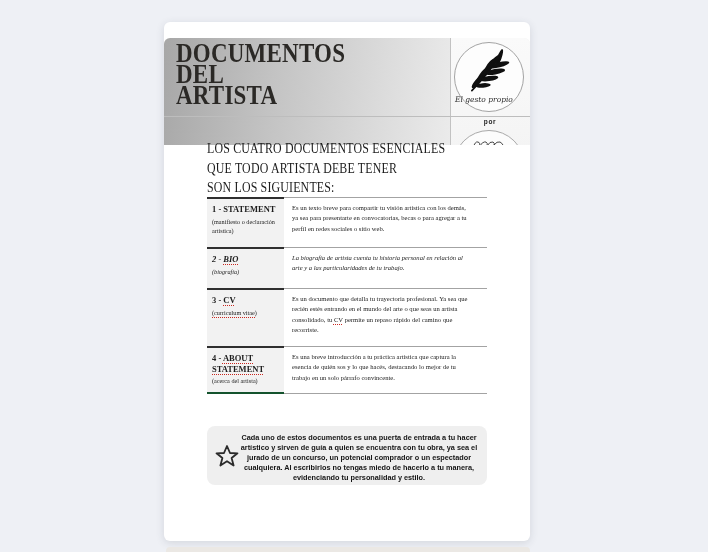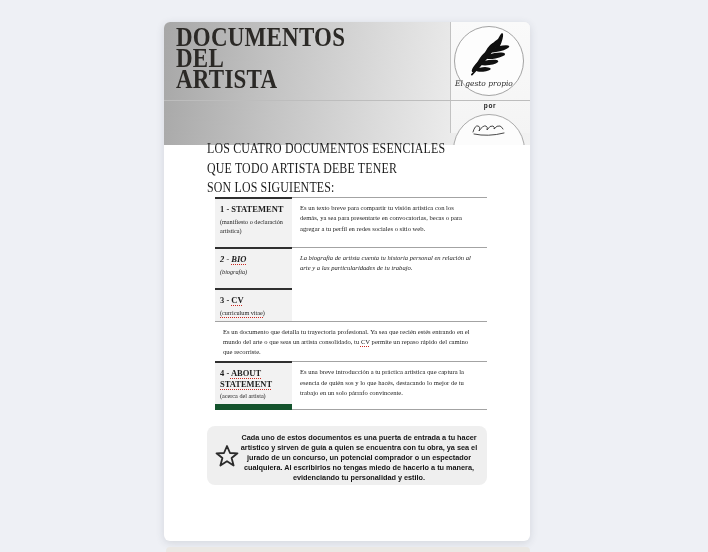--- a/index.html
+++ b/index.html
@@ -11,21 +11,21 @@
     position:absolute;left:164px;top:22px;width:366px;height:519px;
     background:#ffffff;border-radius:6px;
     box-shadow:0 2px 8px rgba(50,55,80,.14);
   }
   .next-strip{
     position:absolute;left:166px;top:547px;width:364px;height:5px;
     background:#ebe8e4;border-radius:4px 4px 0 0;
   }
   
   .header{
-    position:absolute;left:0;top:0;width:366px;height:123px;overflow:hidden;
+    position:absolute;left:0;top:16px;width:366px;height:107px;overflow:hidden;
     border-radius:6px 6px 0 0;
     background:linear-gradient(97deg,#a7a7a7 0%,#c3c3c3 30%,#dcdcdc 60%,#ececec 80%,#f2f2f2 100%);
     text-decoration:underline;
   }
   .logo-panel{
     position:absolute;left:286px;top:0;width:80px;height:111px;
     background:linear-gradient(180deg,#fafafa,#f4f4f4);
   }
   .v-divider{position:absolute;left:286px;top:0;width:1px;height:111px;background:#c2c2c2;}
   .h-divider{position:absolute;left:0;top:78px;width:366px;height:1px;background:#bdbdbd;}
@@ -55,34 +55,34 @@
   .sig-svg{position:absolute;left:16px;top:6px;}
   
   .intro{
     position:absolute;left:43px;top:117px;
     font-family:"Liberation Serif",serif;font-size:14px;line-height:19.5px;
     color:#1c1c1c;letter-spacing:.2px;
     transform:scaleX(.85);transform-origin:left top;white-space:nowrap;
   }
   
   .doc-table{position:absolute;left:43px;top:175px;width:280px;}
-  .trow{display:flex;align-items:stretch;margin-left:8px;}
+  .trow{display:flex;align-items:stretch;}
   .tcell-l{
     width:77px;box-sizing:border-box;background:#f2f2f2;
     border-top:2px solid #2f2f2f;padding:5px 5px 4px 5px;
     font-family:"Liberation Serif",serif;color:#1d1d1d;
   }
   .tcell-r{
     flex:1;box-sizing:border-box;border-top:1px solid #a3a3a3;
     padding:5px 14px 4px 8px;
     font-family:"Liberation Serif",serif;font-size:6.6px;line-height:10.3px;color:#232323;
   }
-  .trow:last-child .tcell-l{border-bottom:6px solid #14532d;}
+  .trow:last-child .tcell-l{border-bottom:2px solid #14532d;}
   .trow:last-child .tcell-r{border-bottom:1px solid #a3a3a3;}
-  .r0{min-height:50px;} .r1{min-height:41px;font-style:italic;} .r2{min-height:58px;flex-direction:column;} .r3{min-height:48px;}
+  .r0{min-height:50px;} .r1{min-height:41px;font-style:italic;} .r2{min-height:58px;} .r3{min-height:48px;}
   .tkey{font-size:8.5px;font-weight:700;line-height:10.5px;}
   .tsub{font-size:6.2px;line-height:9px;margin-top:2px;}
   .sp{
     text-decoration:underline dotted #c9271f;
     text-decoration-thickness:1px;text-underline-offset:1.5px;
   }
   
   .note{
     position:absolute;left:43px;top:404px;width:280px;height:59px;
     background:#efefef;border-radius:8px;box-sizing:border-box;text-align:center;

